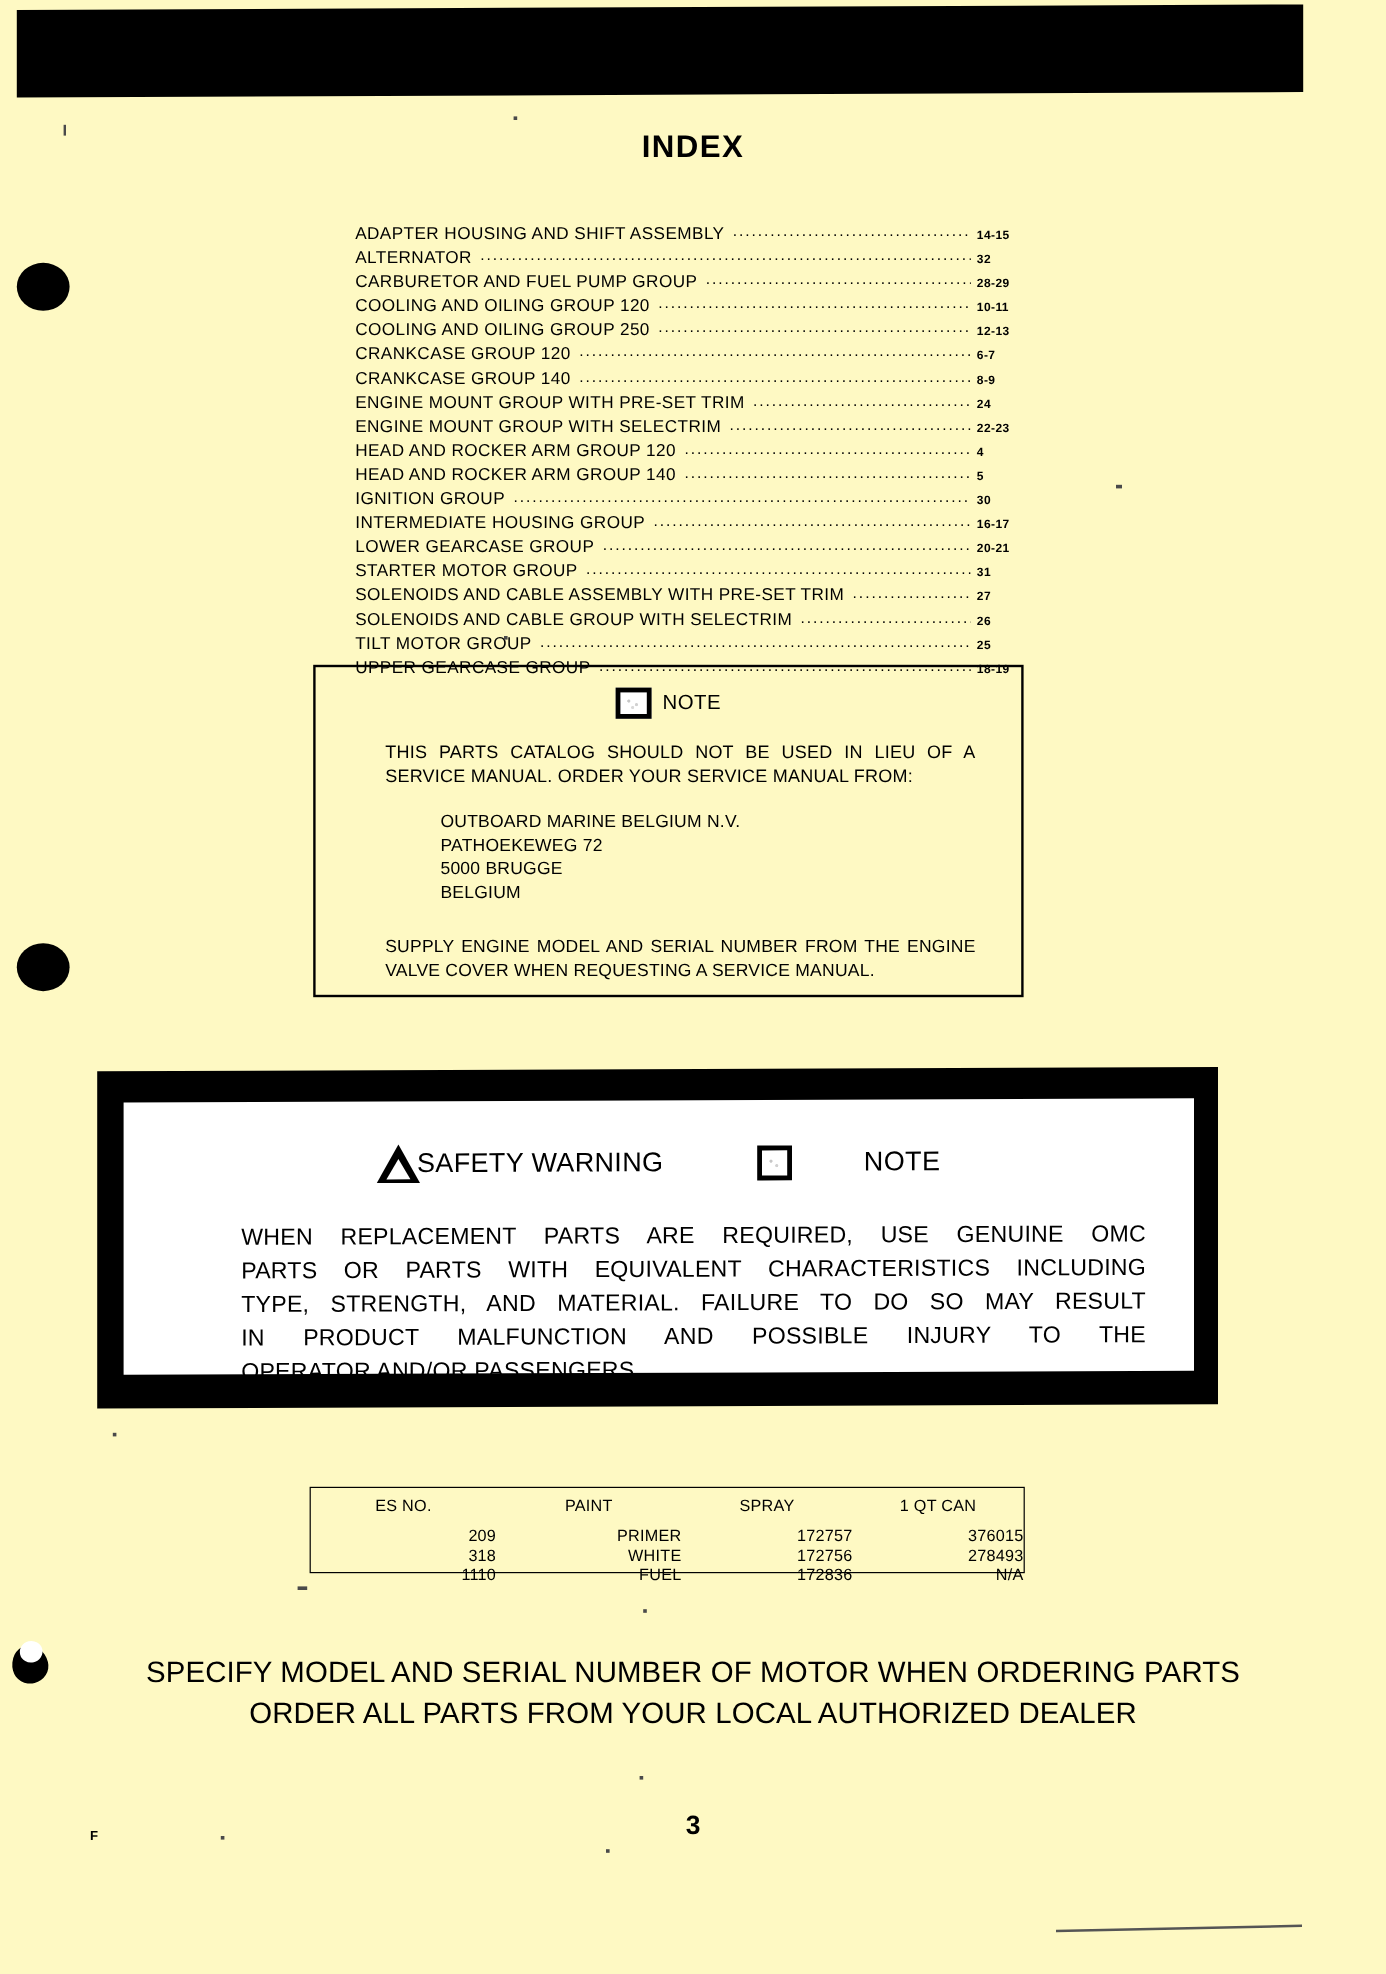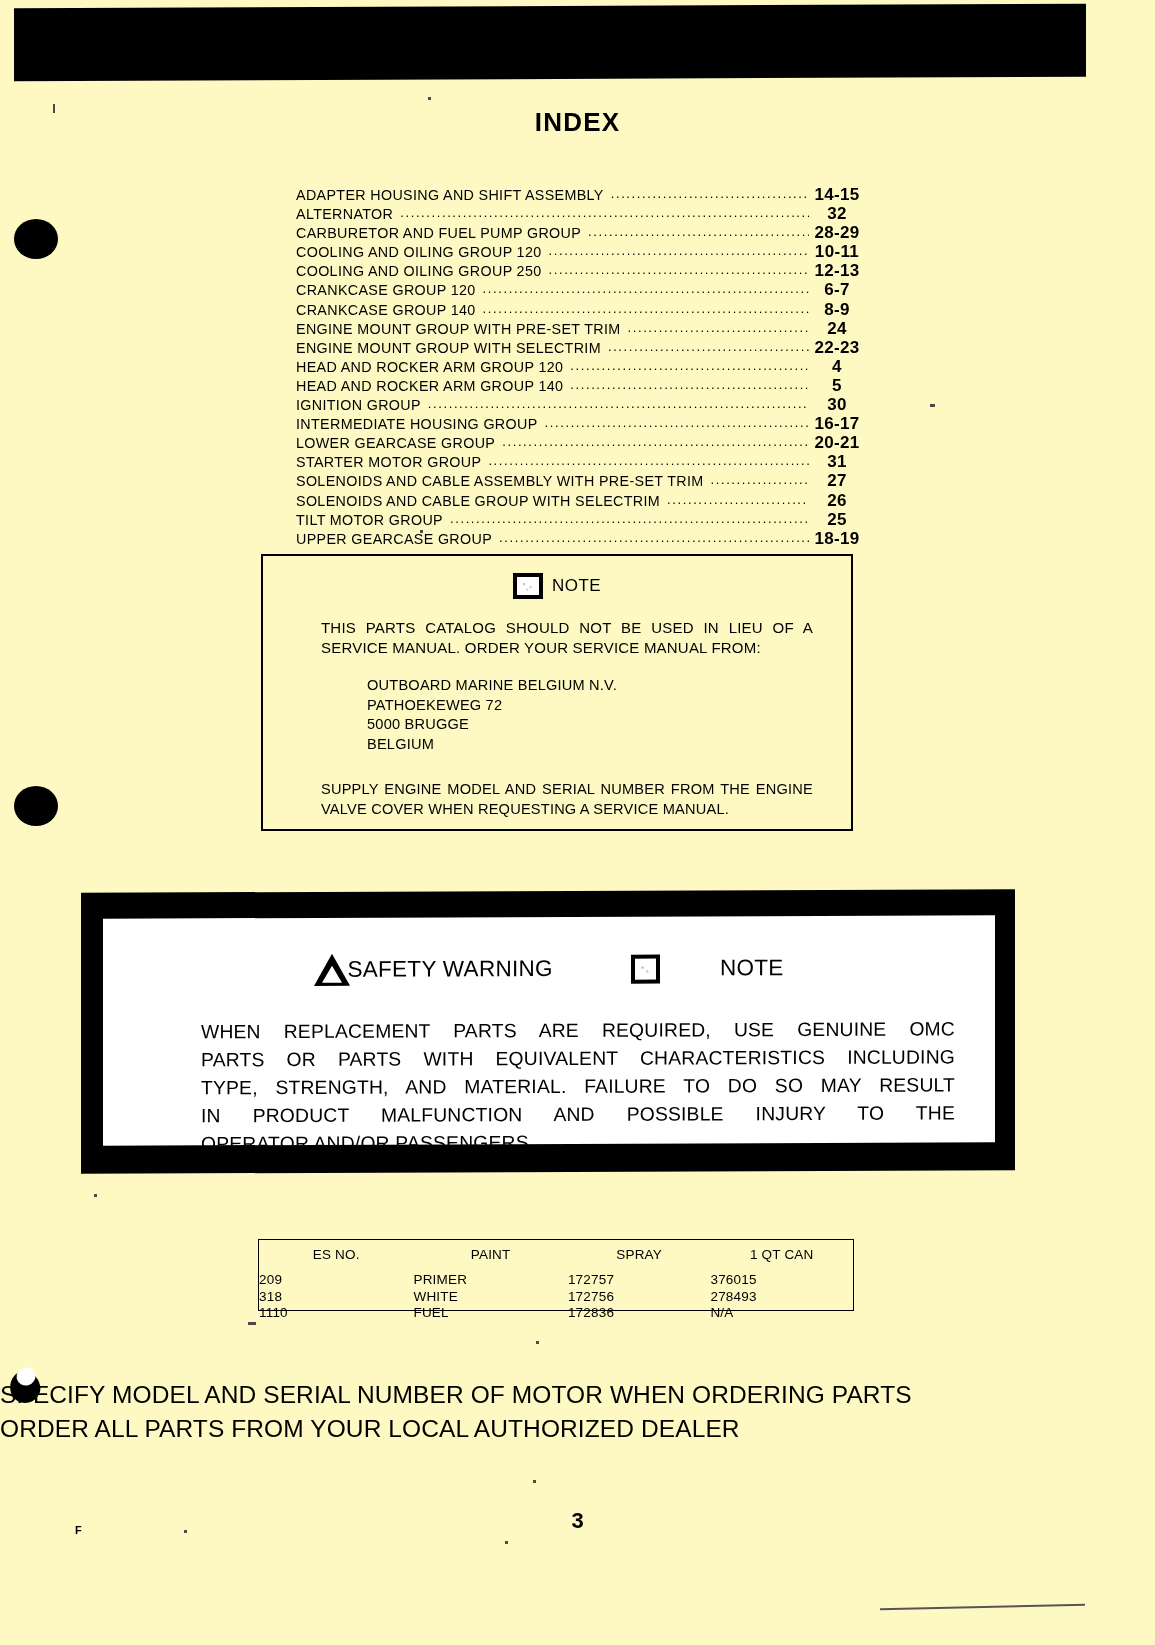--- a/index.html
+++ b/index.html
@@ -88,23 +88,23 @@
     margin: 0 5px 0 7px;
     position: relative;
     top: -2px;
     font-size: 13px;
     letter-spacing: 1.6px;
     color: #000;
   }
   .idx-dots span { display: block; }
   .idx-page {
     flex: 0 0 auto;
-    text-align: center;
+    text-align: left;
     min-width: 46px;
-    font-size: 17px;
+    font-size: 10px;
     font-weight: bold;
   }
 
   
   .note-box {
     position: absolute;
     left: 261px;
     top: 554px;
     width: 592px;
     height: 277px;
@@ -257,35 +257,36 @@
     font-size: 13.5px;
     letter-spacing: 0.2px;
   }
   .paint-table th {
     font-weight: normal;
     padding-top: 7px;
     padding-bottom: 10px;
     text-align: center;
   }
   .paint-table td {
-    text-align: left;
+    text-align: right;
     line-height: 16.5px;
     padding: 0;
   }
   .paint-table th.c1, .paint-table td.c1 { width: 26%; }
   .paint-table th.c2, .paint-table td.c2 { width: 26%; }
   .paint-table th.c3, .paint-table td.c3 { width: 24%; }
   .paint-table th.c4, .paint-table td.c4 { width: 24%; }
 
   
   .bottom-notice {
     position: absolute;
     left: 0;
     top: 1378px;
     width: 1155px;
+    text-align: center;
   }
   .bn-line1 {
     font-size: 24.5px;
     letter-spacing: 0.1px;
     line-height: 34px;
   }
   .bn-line2 {
     font-size: 24.5px;
     letter-spacing: 0.1px;
     line-height: 34px;

